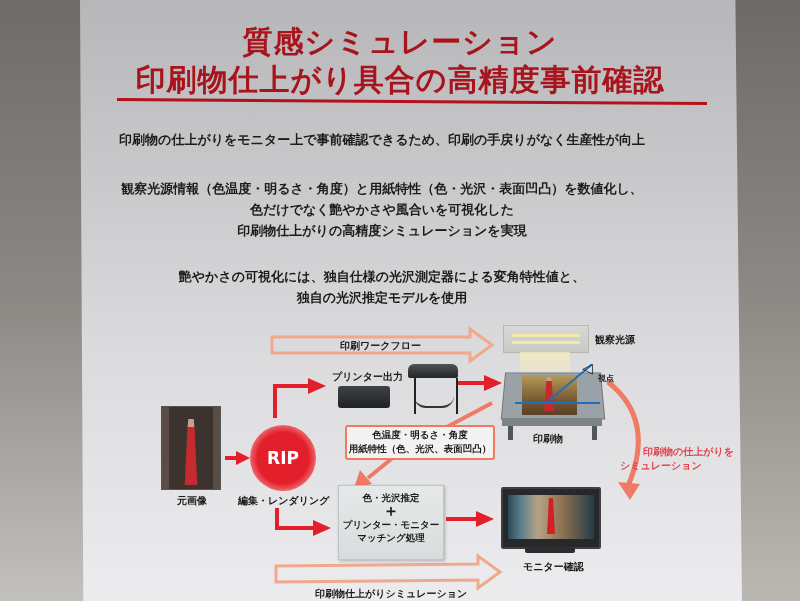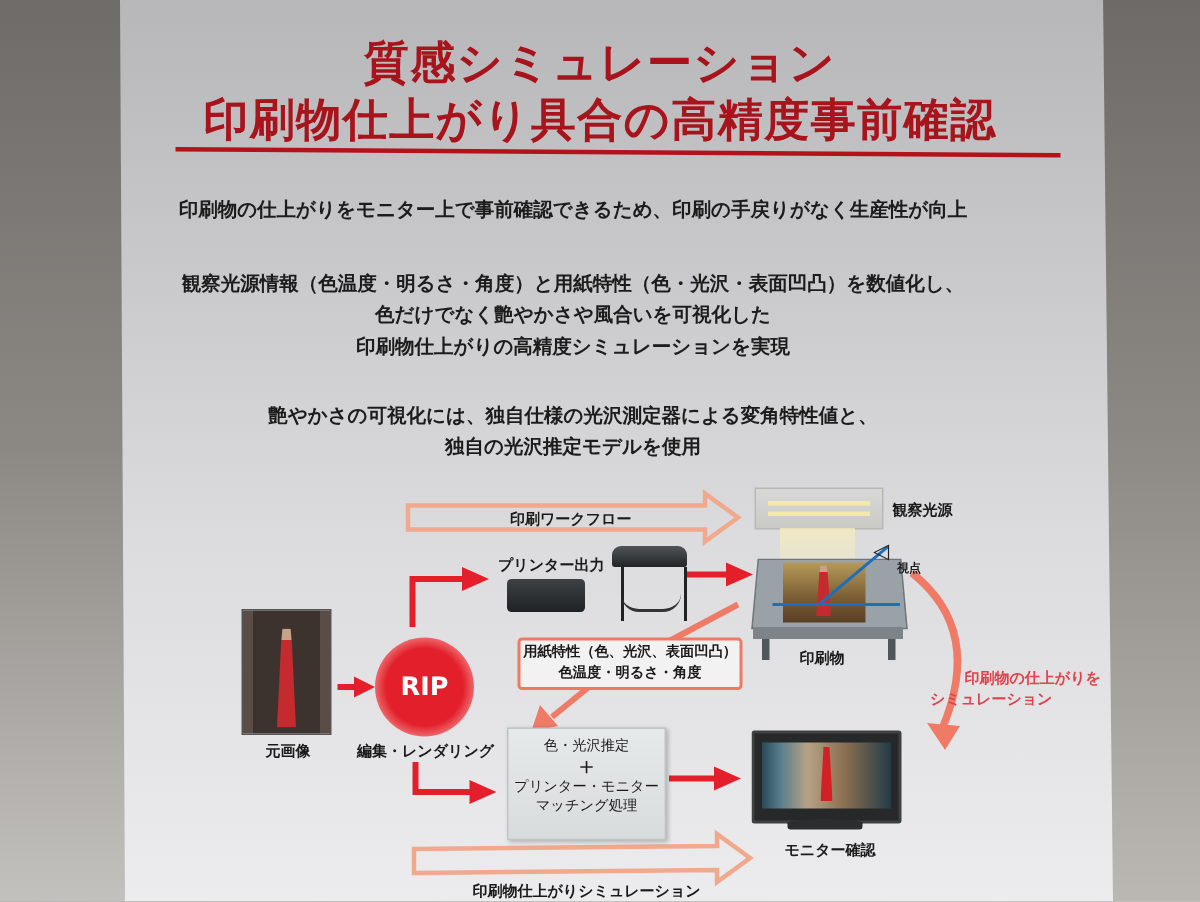--- a/index.html
+++ b/index.html
@@ -55,21 +55,21 @@
     }
     .info-box {
       position: absolute; left: 345px; top: 425px; width: 146px; height: 30px;
       border: 2px solid #ee7a62; border-radius: 3px; background: #f2f2f3;
       font-size: 9.5px; color: #1a1a1a; text-align: center; font-weight: bold; line-height: 14px; padding-top: 1px;
     }
     .process-box {
       position: absolute; left: 338px; top: 485px; width: 104px; height: 68px;
       background: linear-gradient(180deg, #e6e9ea, #d8dcdd); border: 1px solid #c0c4c5;
       box-shadow: 1px 1px 3px rgba(0,0,0,0.25);
-      font-size: 9.5px; color: #1a1a1a; text-align: center; font-weight: normal; line-height: 13px; padding-top: 5px;
+      font-size: 9.5px; color: #1a1a1a; text-align: center; font-weight: bold; line-height: 13px; padding-top: 5px;
     }
     .process-box .plus { font-size: 16px; line-height: 14px; }
     .lamp {
       position: absolute; left: 503px; top: 325px; width: 84px; height: 26px;
       background: linear-gradient(180deg, #d8d8d6, #c9c9c6); border: 1px solid #b8b8b4;
     }
     .lamp::before, .lamp::after {
       content: ""; position: absolute; left: 8px; right: 8px; height: 3px; background: #f5eaa5;
     }
     .lamp::before { top: 8px; } .lamp::after { top: 15px; }
@@ -171,22 +171,22 @@
 <div class="rip">RIP</div>
 <div class="label" style="left:238px; top:494px;">編集・レンダリング</div>
 
 <div class="label" style="left:332px; top:370px;">プリンター出力</div>
 <div class="printer-small"></div>
 <div class="printer-large"></div>
 <div class="printer-large-stand"></div>
 <div class="printer-basket"></div>
 
 <div class="info-box">
+  <div>色温度・明るさ・角度</div>
   <div>用紙特性（色、光沢、表面凹凸）</div>
-  <div>色温度・明るさ・角度</div>
 </div>
 
 <div class="process-box">
   <div>色・光沢推定</div>
   <div class="plus">＋</div>
   <div>プリンター・モニター</div>
   <div>マッチング処理</div>
 </div>
 
 <div class="lamp"></div>

